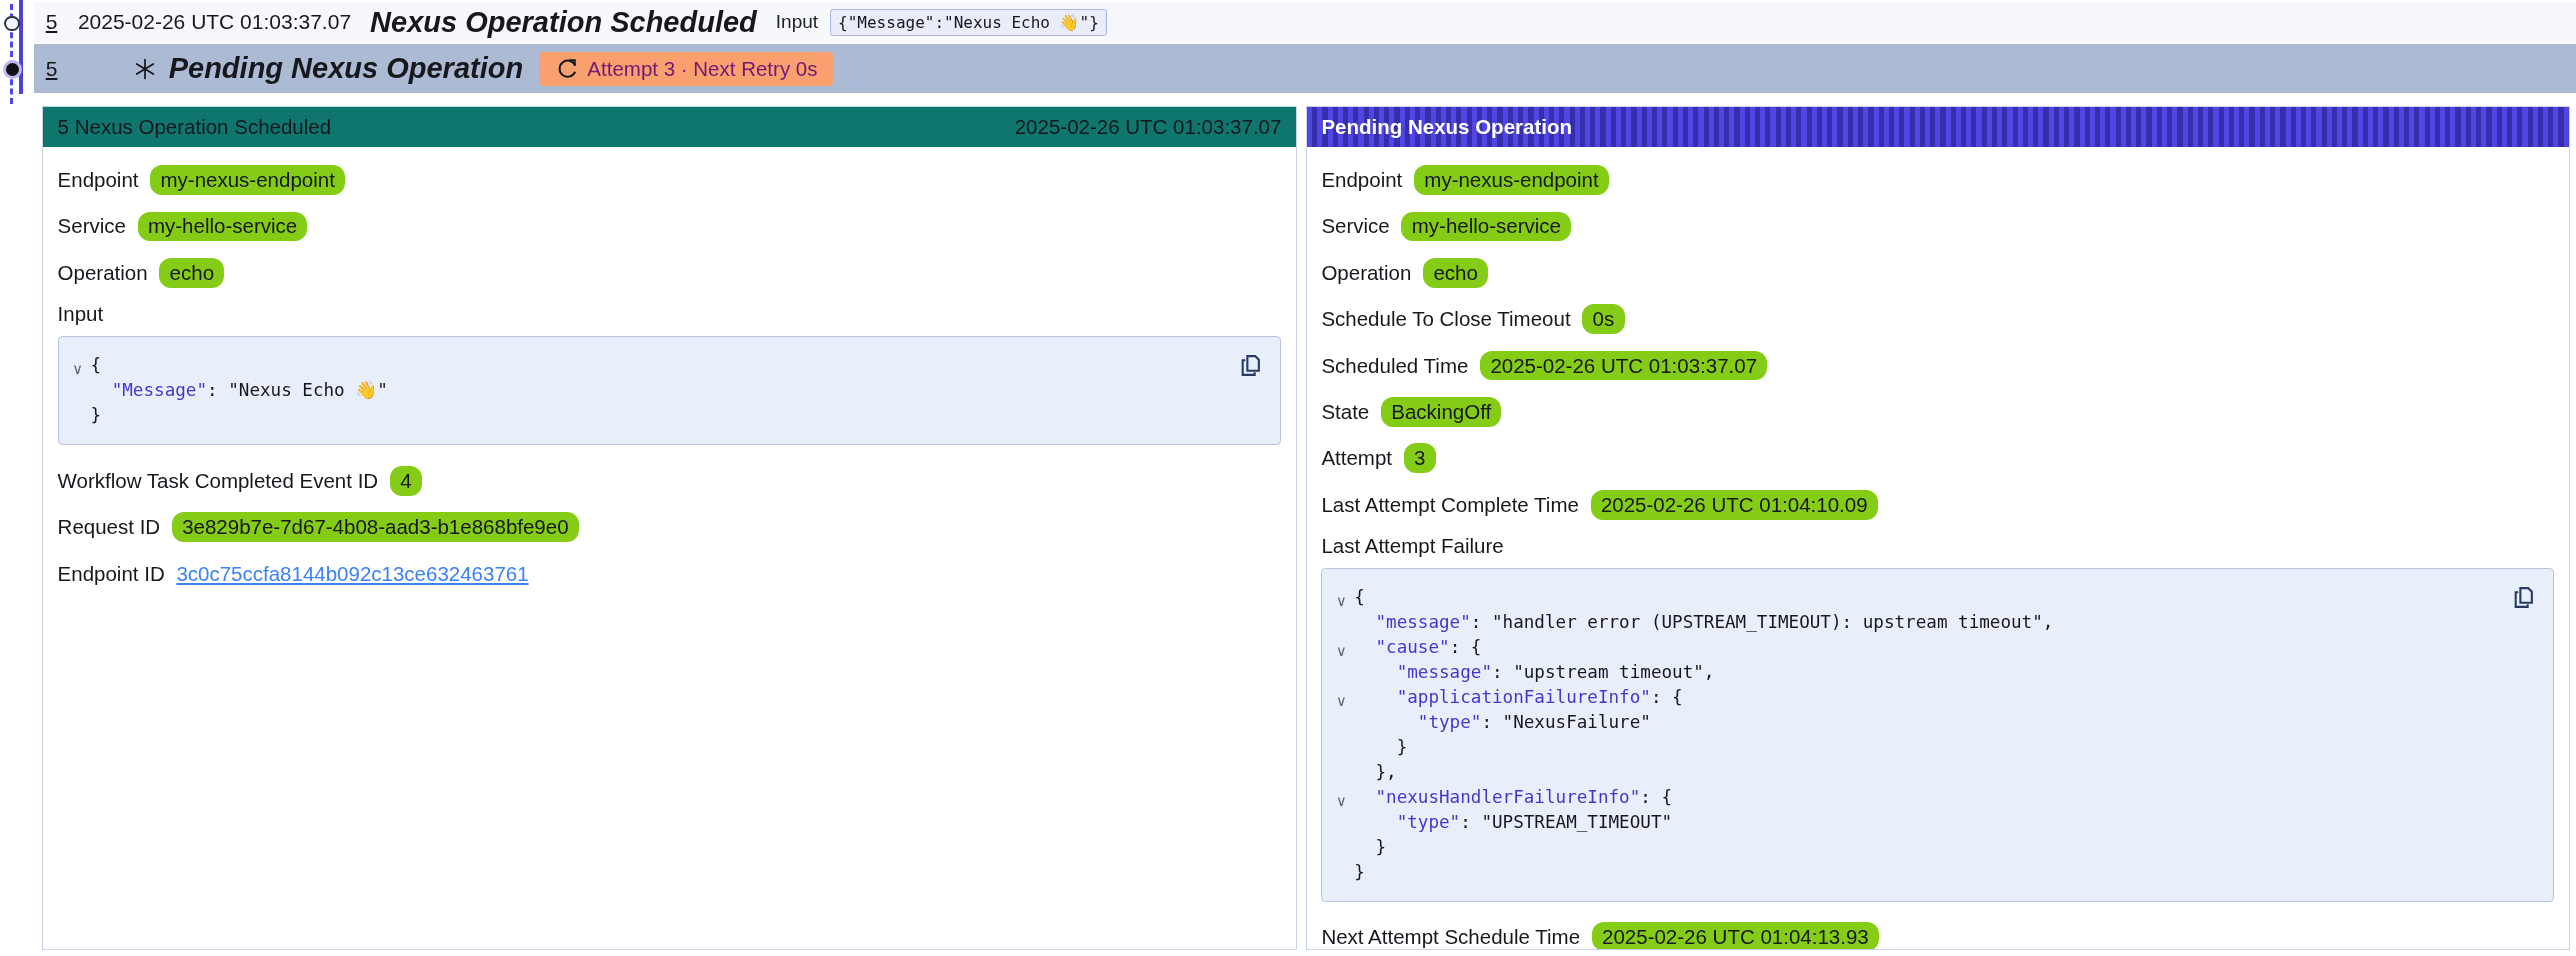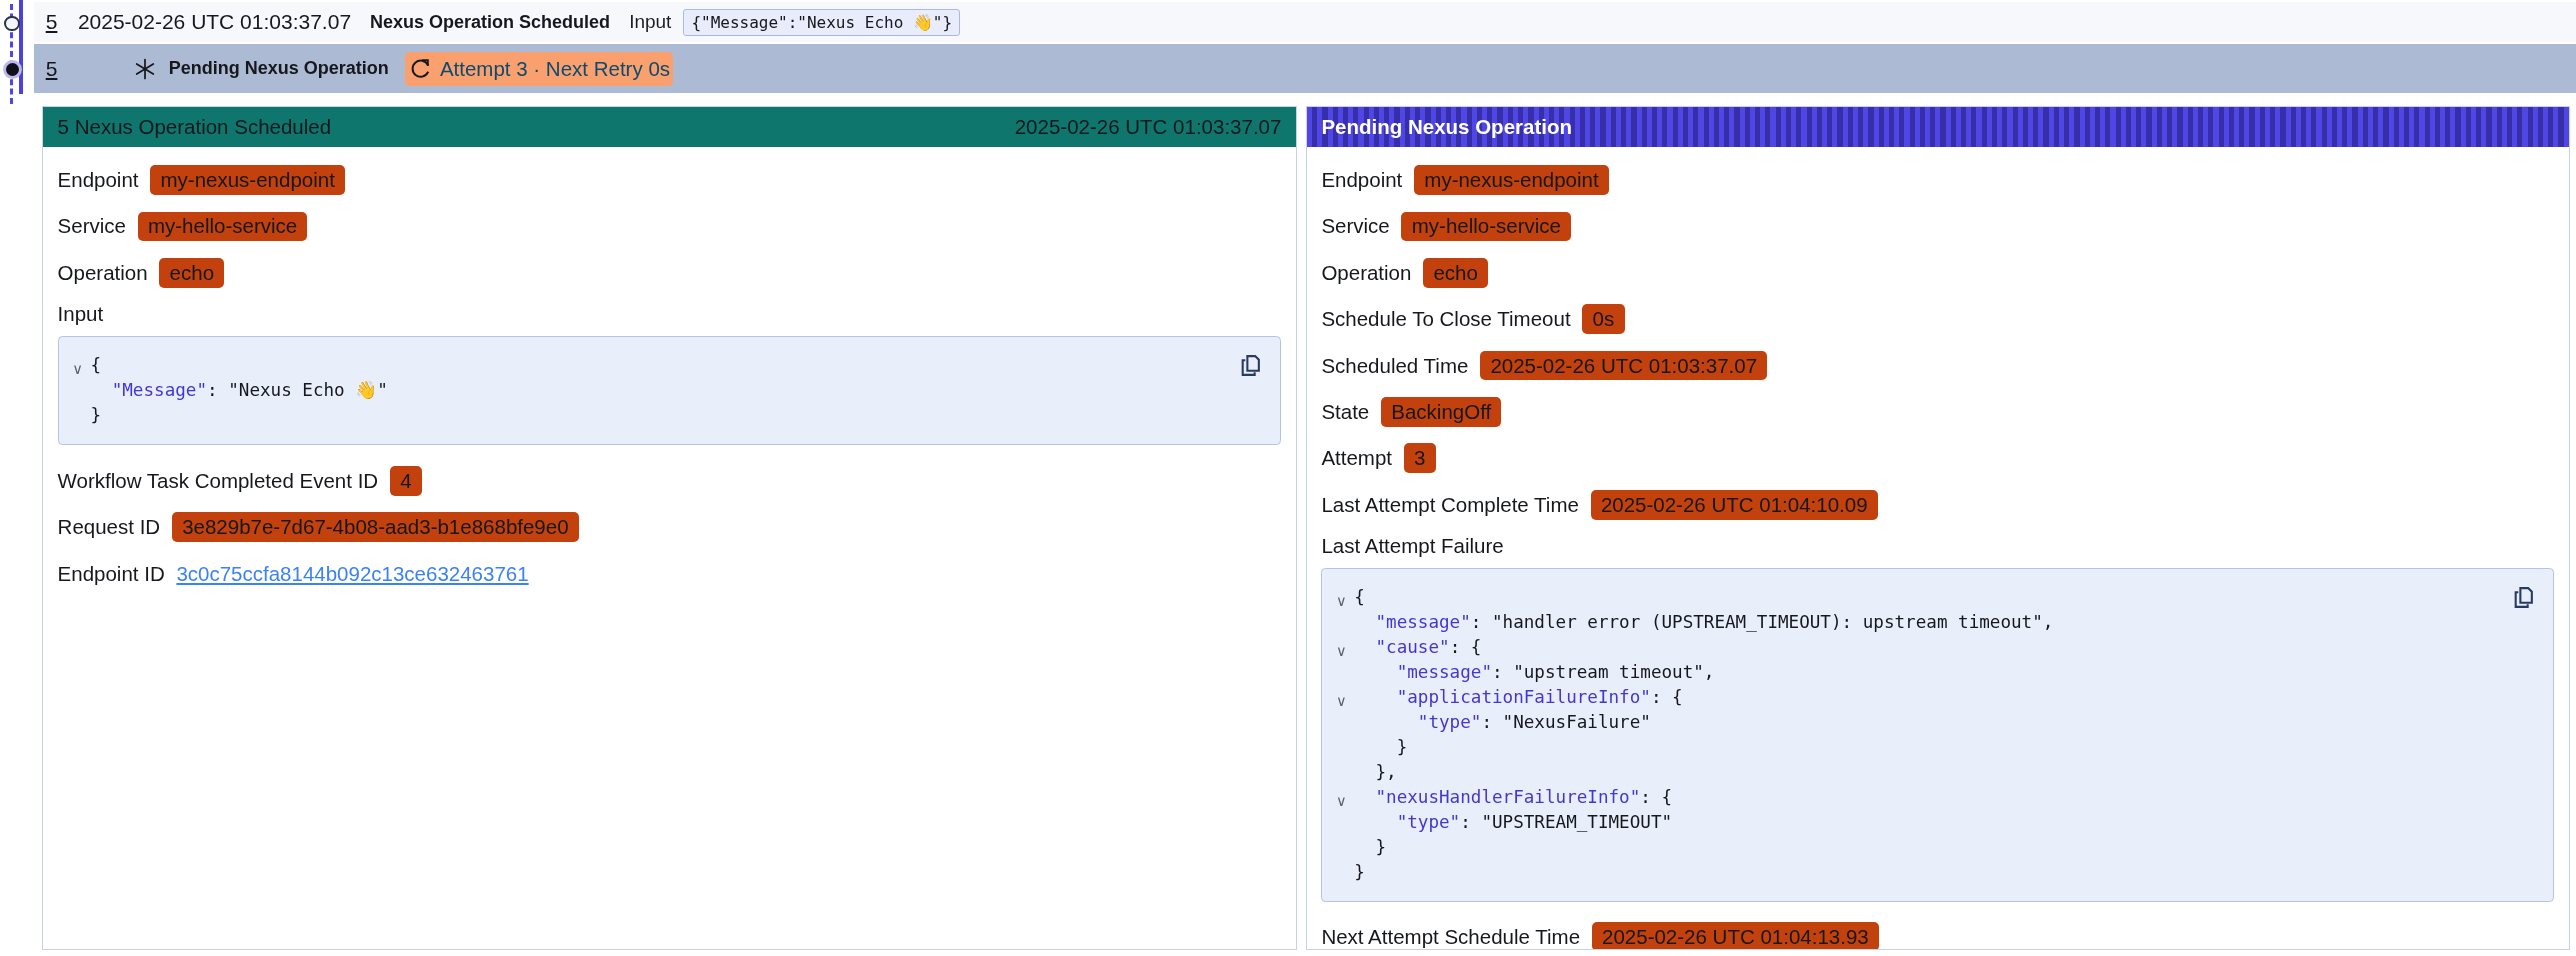--- a/index.html
+++ b/index.html
@@ -17,43 +17,43 @@
   .node-open { left:4.4px; top:16px; width:15.4px; height:15.4px; background:#f2f5fc; border:2.2px solid #2b3442; }
   .node-filled { left:5.9px; top:63px; width:13px; height:13px; background:#101116; box-shadow:0 0 0 2.9px #beb8f0; }
 
   
   .rows { padding-top:2.2px; }
   .event-row { margin-left:34px; display:flex; align-items:center; padding-left:11.7px; }
   .row-scheduled { height:40px; background:#f7f8fc; }
   .row-pending  { height:49px; background:#adbad3; margin-top:2.2px; }
   .row-id { font-size:21px; text-decoration:underline; color:#15171c; cursor:pointer; }
   .row-time { margin-left:20.5px; font-size:21px; }
-  .row-title { margin-left:19px; font-size:18px; font-weight:700; }
+  .row-title { margin-left:19px; font-size:29px; font-weight:700;font-style:italic; }
   .row-input-label { margin-left:19px; font-size:19px; color:#1c1f24; }
   .row-input-chip { margin-left:11.7px; font-family:"DejaVu Sans Mono",monospace; font-size:16px;
     background:#e8ecfb; border:1.5px solid #aab7e8; border-radius:2.9px; padding:2.9px 7.3px; }
   .asterisk { margin-left:75px; display:inline-flex; }
   .row-pending .row-title { margin-left:10.3px; }
   .retry-badge { margin-left:16px; display:inline-flex; align-items:center; gap:8.8px;
-    background:#f9a06e; height:34px; padding:0 3px; border-radius:4.4px; font-size:20.5px; color:#0c4a6e; }
+    background:#f9a06e; height:34px; padding:0 16px; border-radius:4.4px; font-size:20.5px; color:#701a75; }
 
   
   .panels { position:absolute; top:106px; left:42px; display:flex; gap:8.8px; align-items:flex-start; }
   .panel { background:#fff; border:0.7px solid #c9d3e6; height:844px; overflow:hidden; }
   .panel-left  { width:1255px; }
   .panel-right { width:1264px; }
   .panel-header { height:40px; display:flex; align-items:center; padding:0 14.6px; font-size:20.5px; }
   .header-blue { background:#0f766e; justify-content:space-between; }
   .header-striped { background:repeating-linear-gradient(90deg,#4f46e5 0 5.1px,#372fa9 5.1px 10.3px);
     color:#ffffff; font-weight:600; }
   .panel-body { padding:16px 14.6px 14.6px 14.6px; }
 
   .field { display:flex; align-items:center; margin-bottom:12.4px; min-height:34px; font-size:20.5px; }
   .field .label { margin-right:11.7px; }
-  .badge { background:#c2410c; border-radius:5px; padding:2.9px 10.3px; font-size:20.5px; white-space:nowrap; }
+  .badge { background:#84cc16; border-radius:12px; padding:2.9px 10.3px; font-size:20.5px; white-space:nowrap; }
   .section-label { font-size:20.5px; margin:2.9px 0 8.8px 0; min-height:25px; }
   .link-underline { text-decoration:underline; color:#3b82f6; cursor:pointer; }
 
   
   .code-block { position:relative; background:#e9eefb; border:1.5px solid #b6c2de; border-radius:4.4px;
     padding:16px 59px 16px 5.9px; }
   .code-line { display:flex; }
   .gutter { flex:none; width:26px; text-align:center; color:#5c6370; font-size:14.6px;
     line-height:25px; transform:translateY(3.7px); cursor:pointer; }
   .code-text { white-space:pre; font-family:"DejaVu Sans Mono",monospace; font-size:17.6px;

